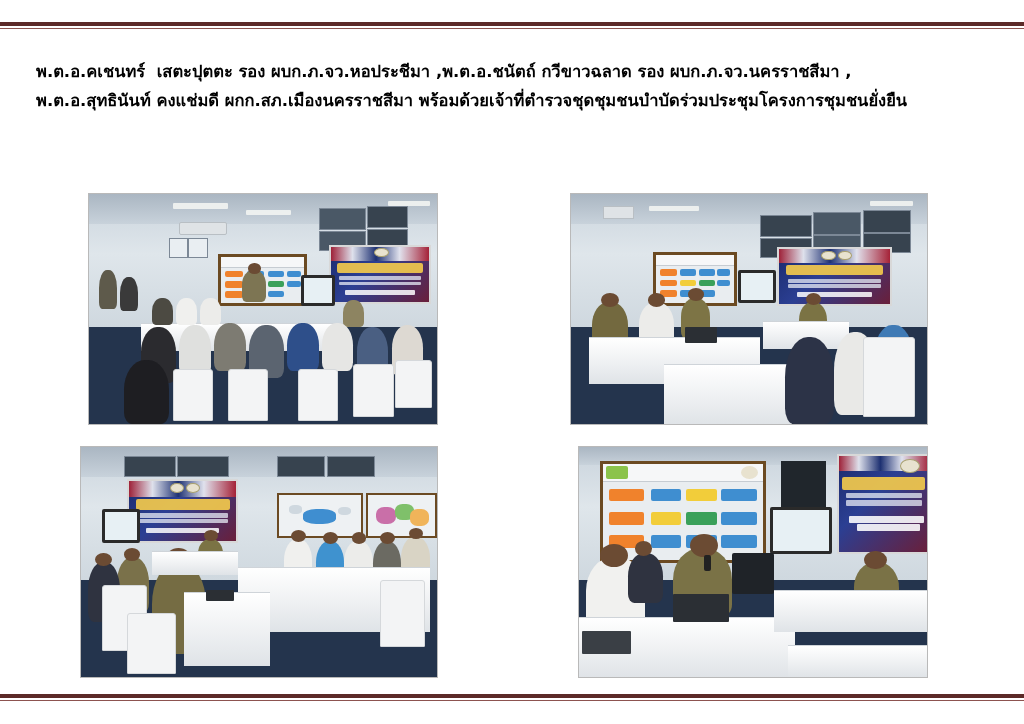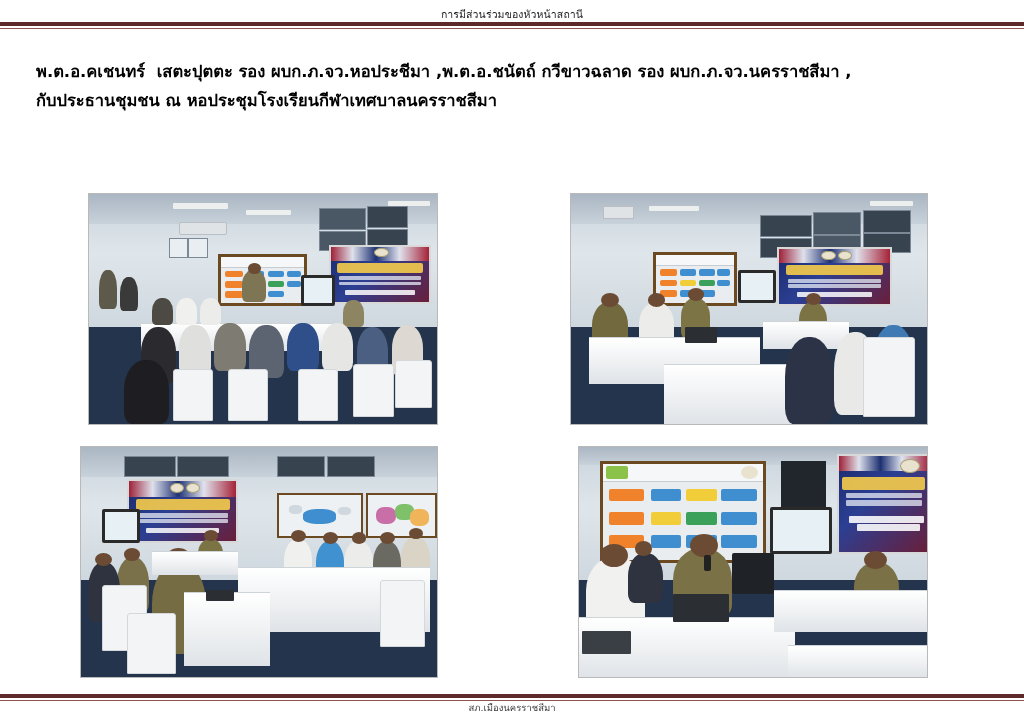--- a/index.html
+++ b/index.html
@@ -91,32 +91,29 @@
   .footer-text{
     position:absolute;left:0;top:702px;width:1024px;
     text-align:center;font-size:9.5px;color:#3b3b3b;line-height:1.2;
   }
 </style>
 </head>
 <body>
 
 <div class="page">
 
-  <div class="header">
-    <div class="header-title">การมีส่วนร่วมของหัวหน้าสถานี</div>
-  </div>
   <div class="rule-top">
     <div class="rule-thick"></div>
     <div class="rule-gap"></div>
     <div class="rule-thin"></div>
   </div>
 
   <div class="body-text">
     <div class="body-line">พ.ต.อ.คเชนทร์  เสตะปุตตะ รอง ผบก.ภ.จว.หอประชีมา ,พ.ต.อ.ชนัตถ์ กวีขาวฉลาด รอง ผบก.ภ.จว.นครราชสีมา ,</div>
-    <div class="body-line">กับประธานชุมชน ณ หอประชุมโรงเรียนกีฬาเทศบาลนครราชสีมา</div>
+    <div class="body-line">พ.ต.อ.สุทธินันท์ คงแช่มดี ผกก.สภ.เมืองนครราชสีมา พร้อมด้วยเจ้าที่ตำรวจชุดชุมชนบำบัดร่วมประชุมโครงการชุมชนยั่งยืน</div>
   </div>
 
   <div class="photos">
 
     <div class="photo p1">
       <div class="scene">
         <div class="wall"></div>
         <div class="ceiling"></div>
         <div class="light" style="left:24%;top:4%;width:16%;height:2.6%;"></div>
         <div class="light" style="left:45%;top:7%;width:13%;height:2.2%;"></div>
@@ -371,15 +368,14 @@
       </div>
     </div>
 
   </div>
 
   <div class="rule-bottom">
     <div class="rule-thick"></div>
     <div class="rule-gap"></div>
     <div class="rule-thin"></div>
   </div>
-  <div class="footer-text">สภ.เมืองนครราชสีมา</div>
 
 </div>
 
 </body></html>

